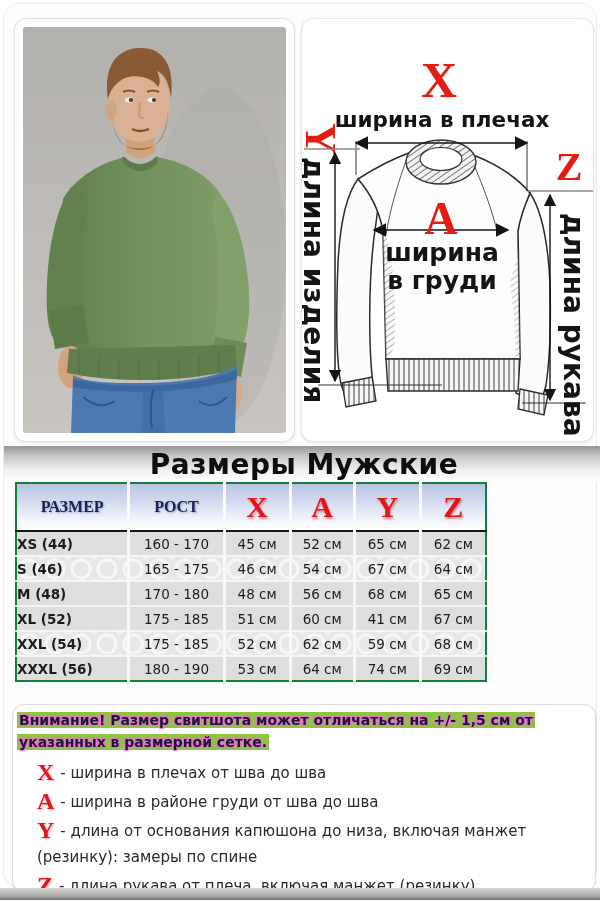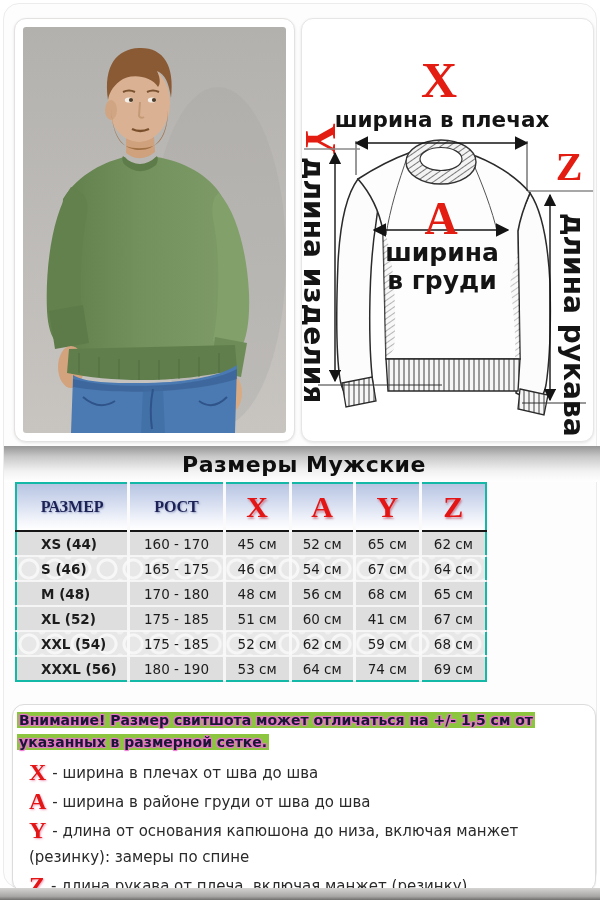--- a/index.html
+++ b/index.html
@@ -30,26 +30,26 @@
     padding:4px 0 0 0; overflow:hidden;
   }
   .red-letter { font-family:"Liberation Serif", serif; font-weight:bold; fill:#e31d12; }
   .blk-label  { font-family:"DejaVu Sans", sans-serif; font-weight:bold; fill:#141414; }
   
   .title-band {
     position:absolute; top:442px; left:0; width:600px; height:36px;
     background:linear-gradient(180deg,#969696 0%,#c9c9c9 30%,#f2f2f2 70%,#ffffff 100%);
     display:flex; align-items:center; justify-content:center;
   }
-  .title-band span { font-size:22px; font-weight:bold; color:#0e0e0e; letter-spacing:.5px; }
+  .title-band span { font-size:28px; font-weight:bold; color:#0e0e0e; letter-spacing:.5px; }
   
   table.size-table {
     position:absolute; top:478px; left:11px; width:472px;
     border-collapse:collapse; table-layout:fixed;
-    border:2px solid #14b8a6; background:#0f766e;
+    border:2px solid #15803d; background:#0f766e;
   }
   .size-table thead th {
     height:48px; vertical-align:middle; text-align:center;
     background:linear-gradient(180deg,#b7c4e2 0%,#d4dcef 40%,#f3f5fb 80%,#ffffff 100%);
     border-bottom:2px solid #161616;
   }
   .size-table thead th + th { border-left:3px solid #fafafa; }
   .th-text {
     font-family:"Liberation Serif", serif; font-size:16px; font-weight:bold;
     color:#1c2256; text-shadow:1px 1px 2px #97a2c6;
@@ -63,36 +63,36 @@
   .size-table tbody tr + tr td { border-top:2px solid rgba(250,250,250,.8); }
   .size-table tbody tr { background-color:#dedede; }
   .size-table tbody tr.alt {
     background-color:#e7e7e7;
     background-image:
       radial-gradient(circle, rgba(255,255,255,0) 7px, rgba(248,248,248,.9) 8px, rgba(248,248,248,.9) 10px, rgba(255,255,255,0) 11px),
       radial-gradient(circle, rgba(244,244,244,.8) 3px, rgba(255,255,255,0) 4px);
     background-size:26px 26px, 26px 26px;
     background-position:0 0, 13px 13px;
   }
-  td.c-size { font-weight:bold; color:#0d0d0d; padding-left:24px; text-align:left; }
+  td.c-size { font-weight:bold; color:#0d0d0d; padding-left:0; text-align:left; }
   td.c-val  { text-align:center; }
   
   .bottom-card {
     position:absolute; top:700px; left:8px; width:584px; height:188px;
     background:#fff; border:1px solid #dcdcdc; border-radius:12px;
     box-shadow:0 1px 2px rgba(0,0,0,.07);
   }
   .warning { position:absolute; top:5px; left:4px; width:576px;
     font-size:14px; font-weight:bold; line-height:21.5px; color:#181832; }
   .warning .hl {
     background:#8cc63f; padding:0 2px;
     -webkit-box-decoration-break:clone; box-decoration-break:clone;
     text-shadow:1px 1px 1px #ef6fd4, -1px -1px 1px #ef6fd4, 1px -1px 1px #ef6fd4, -1px 1px 1px #ef6fd4;
   }
-  .legend { position:absolute; top:54px; left:16px; width:520px; }
+  .legend { position:absolute; top:54px; left:24px; width:520px; }
   .legend-item { line-height:26px; margin-bottom:2px; font-size:15px; color:#2a2a2a; }
   .legend-letter {
     font-family:"Liberation Serif", serif; font-size:24px; font-weight:bold;
     color:#e31515; text-shadow:1px 1px 2px rgba(230,120,160,.7);
     margin-right:6px; vertical-align:-2px;
   }
   
   .footer-strip {
     position:absolute; left:0; top:888px; width:600px; height:12px;
     background:linear-gradient(180deg,#d6d4d2 0%,#a8a6a4 70%,#716f6d 100%);

